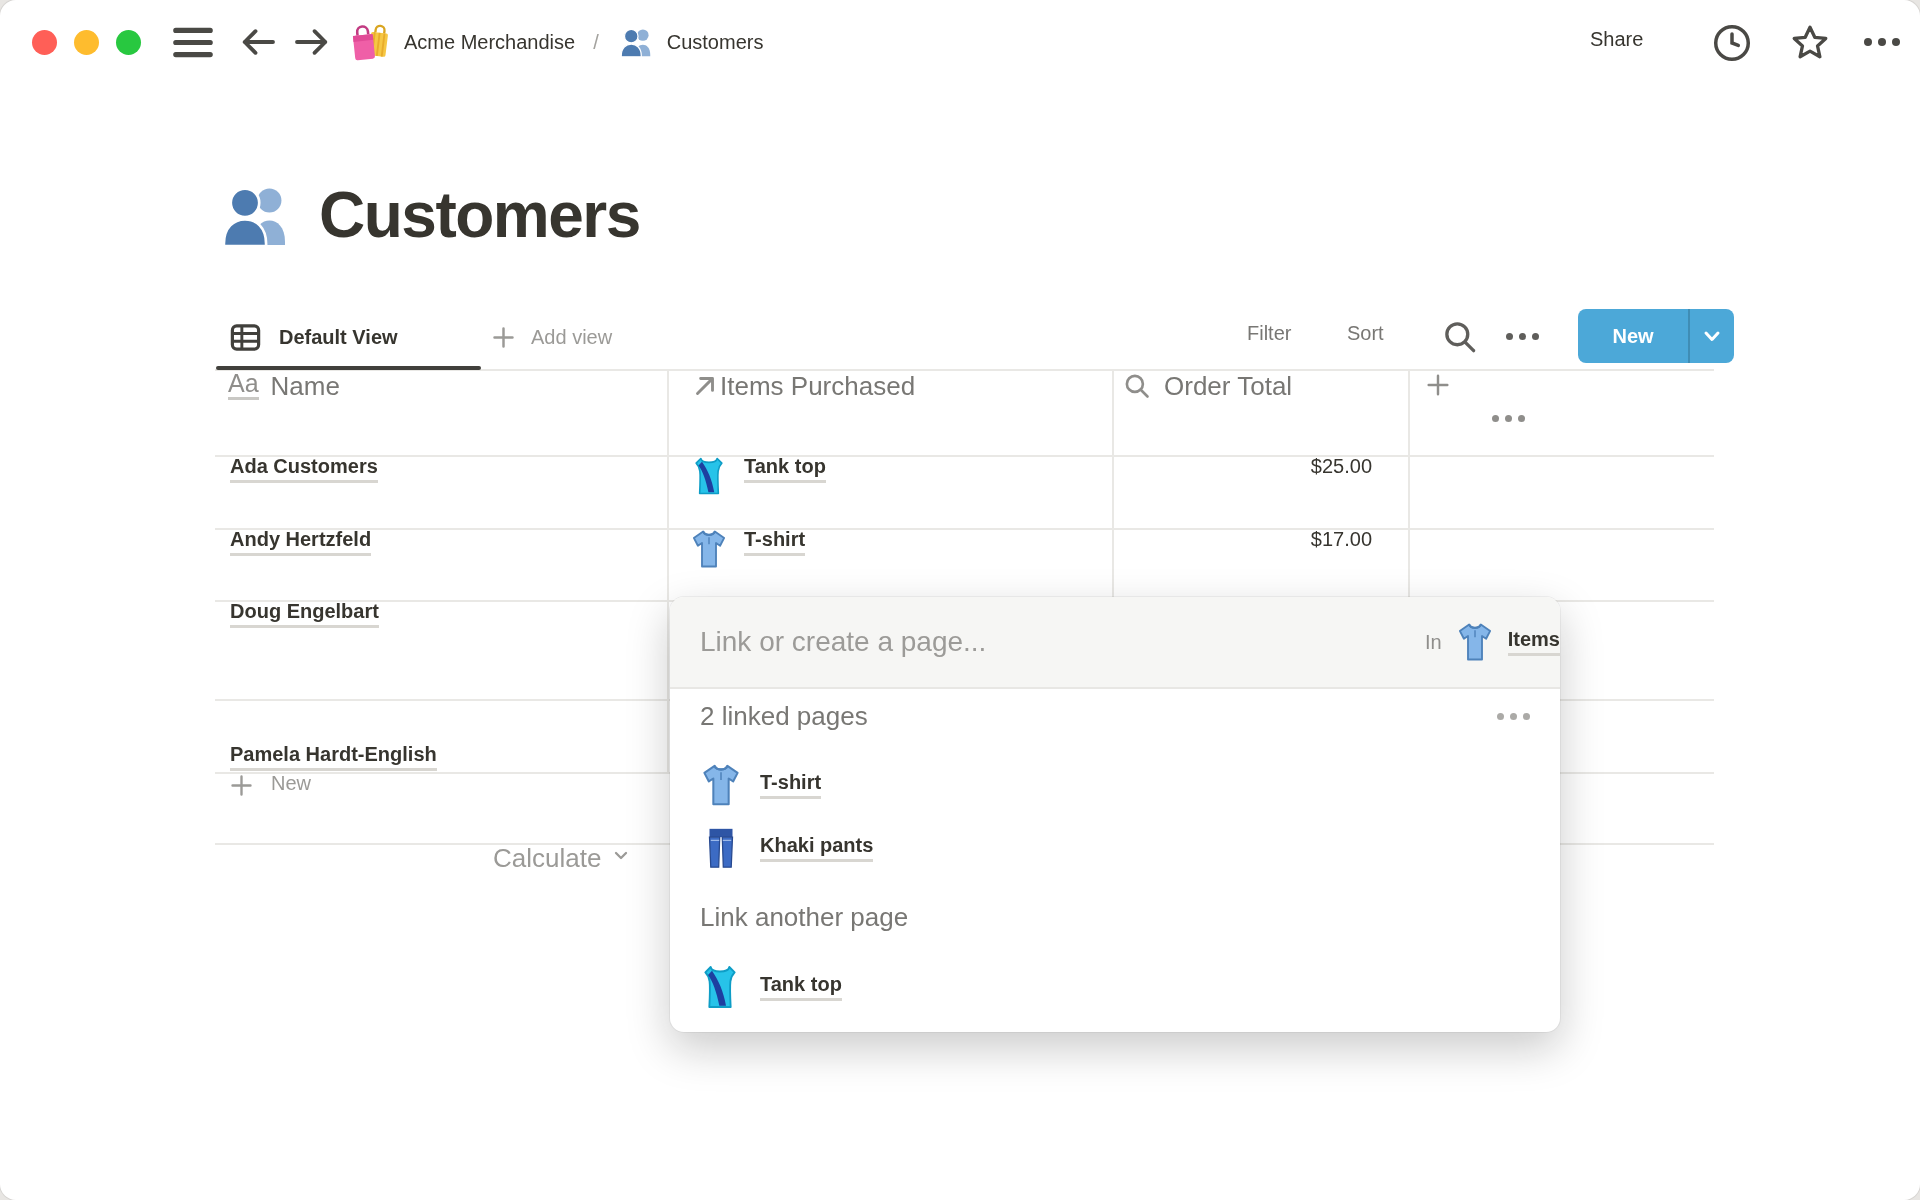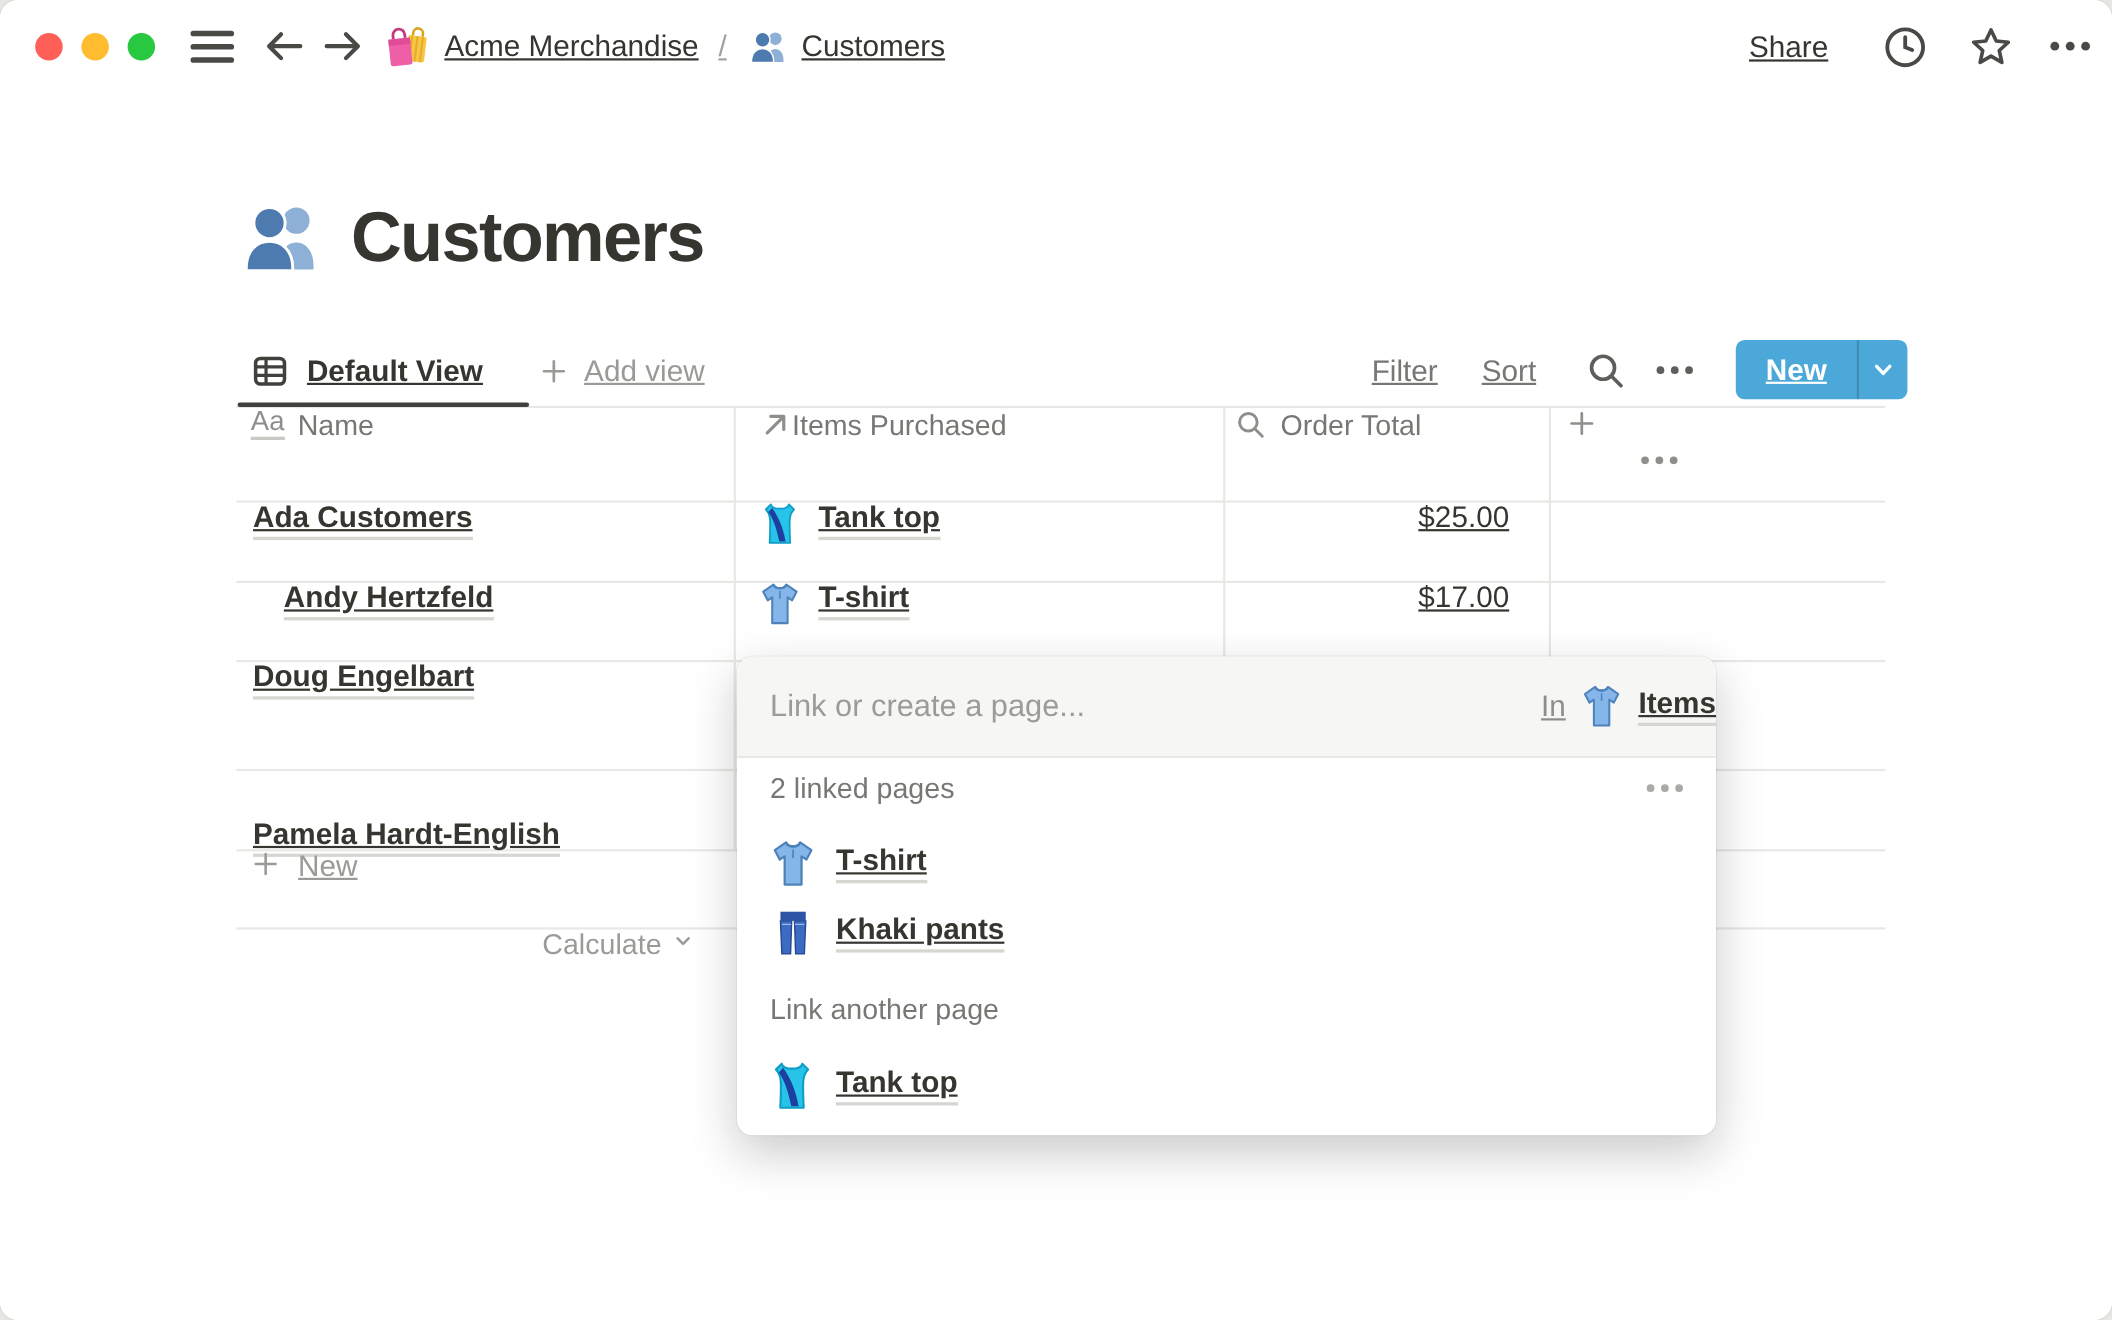--- a/index.html
+++ b/index.html
@@ -3,21 +3,21 @@
 <meta charset="utf-8">
 <style>
   html,body{margin:0;padding:0;background:#e8e6e3;}
   body{font-family:"Liberation Sans","DejaVu Sans",sans-serif;color:#37352F;}
   .stage{position:relative;width:1920px;height:1200px;}
   .window{position:absolute;inset:0;background:#fff;border-radius:16px;overflow:hidden;
           box-shadow:0 0 0 1px rgba(0,0,0,.07);}
   .abs{position:absolute;}
   .flex{display:flex;align-items:center;}
   .t26{font-size:26px;}
-  .t27{font-size:27px;text-decoration:underline;}
+  .t27{font-size:20px;}
   .t28{font-size:28px;}
   .bold{font-weight:bold;}
   .dark{color:#37352F;}
   .gray{color:#787774;}
   .lgray{color:#9B9A97;}
   .link{border-bottom:3px solid #D8D6D1;padding-bottom:2px;}
   .hl{position:absolute;left:215px;width:1499px;height:2px;background:#E9E8E5;}
   .vl{position:absolute;top:371px;height:401px;width:2px;background:#E9E8E5;}
   .cell{position:absolute;display:flex;align-items:flex-start;}
   .dots{display:inline-flex;gap:6px;align-items:center;}
@@ -218,21 +218,21 @@
     <div class="cell" style="left:688px;top:455px;height:73px;gap:14px;">
       <svg class="em" width="42" height="42" viewBox="0 0 36 36">
           <use href="#em-tank"></use>
         </svg>
       <span class="t27 bold link">Tank top</span>
     </div>
     <div class="cell" style="left:1112px;top:455px;height:73px;width:260px;justify-content:flex-end;">
       <span class="t27 dark">$25.00</span>
     </div>
 
-    <div class="cell" style="left:230px;top:528px;height:72px;margin-left:28px;">
+    <div class="cell" style="left:230px;top:528px;height:72px;">
       <span class="t27 bold link">Andy Hertzfeld</span>
     </div>
     <div class="cell" style="left:688px;top:528px;height:72px;gap:14px;">
       <svg class="em" width="42" height="42" viewBox="0 0 36 36">
           <use href="#em-tshirt"></use>
         </svg>
       <span class="t27 bold link">T-shirt</span>
     </div>
     <div class="cell" style="left:1112px;top:528px;height:72px;width:260px;justify-content:flex-end;">
       <span class="t27 dark">$17.00</span>

